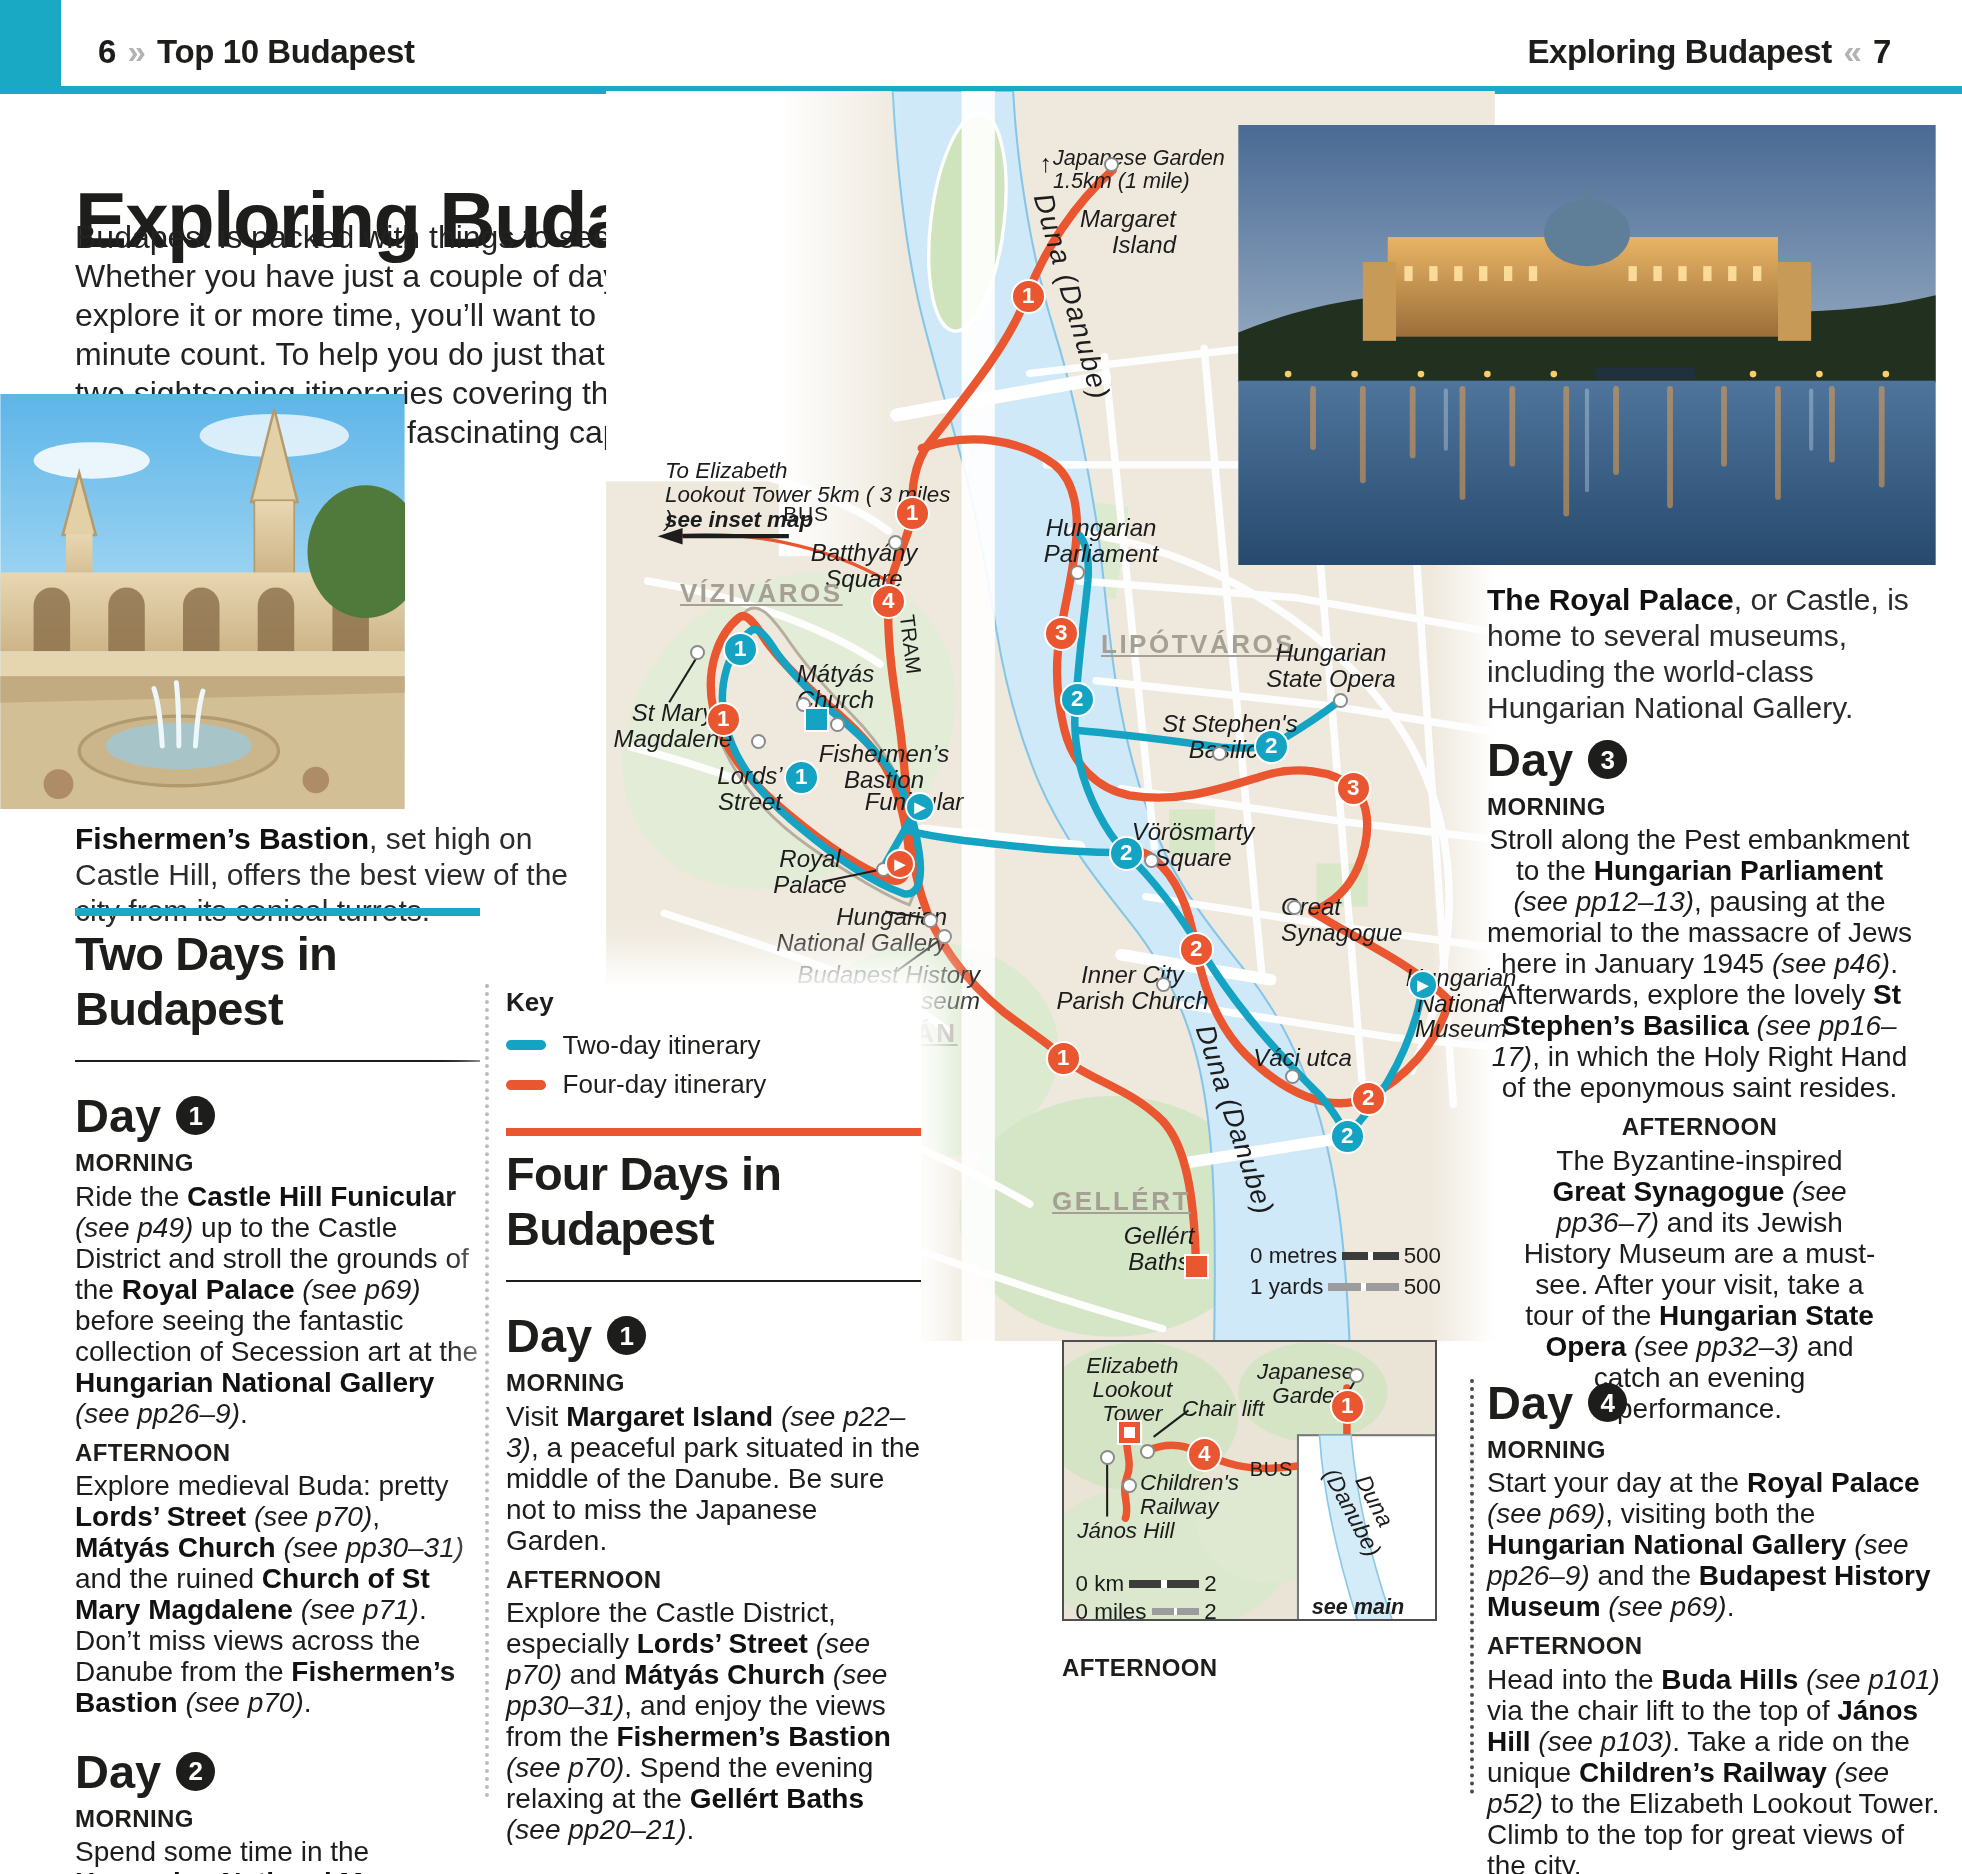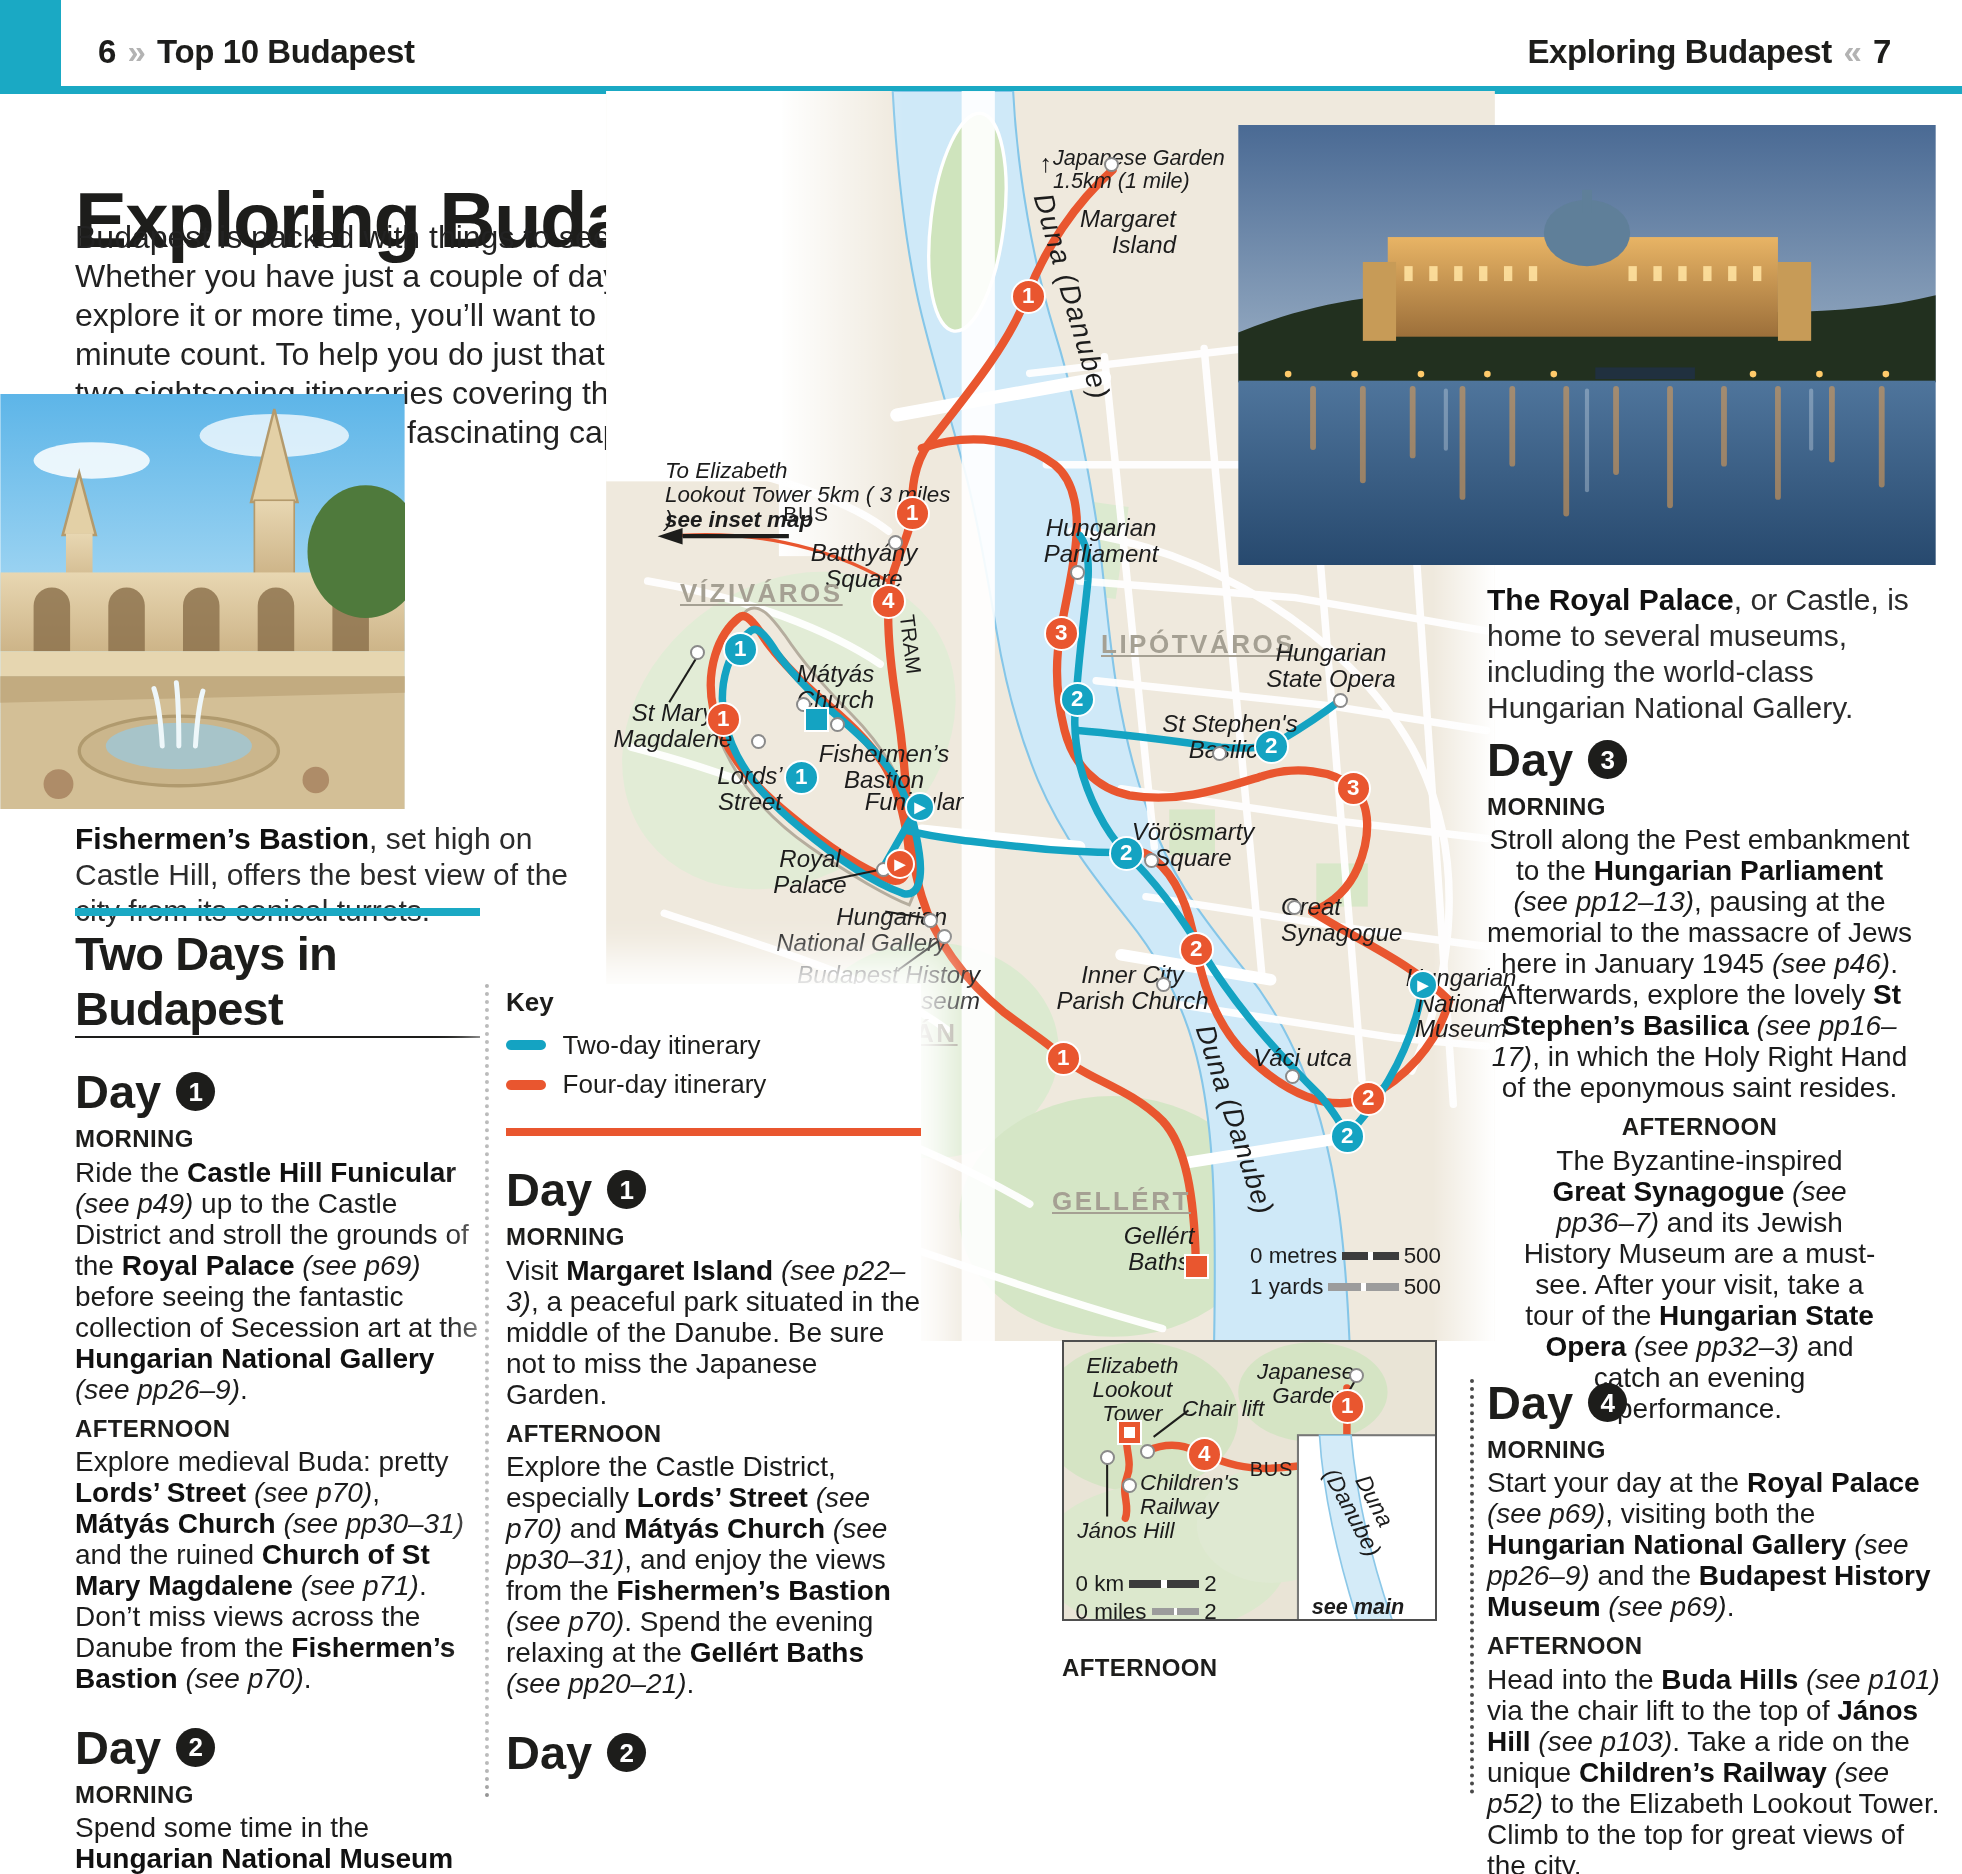--- a/index.html
+++ b/index.html
@@ -28,21 +28,21 @@
   
   .col{position:absolute;z-index:7;}
   #col-two-days{left:75px;top:908px;width:405px;}
   #col-four-days{left:506px;top:984px;width:415px;background:#fff;box-shadow:0 0 38px 26.6px rgba(255,255,255,0.96);}
   #col-day3{left:1487px;top:573px;width:425px;}
   #col-day4{left:1487px;top:1379px;width:455px;}
   #col-inset{left:1062px;top:1340px;width:375px;}
   .col-bar{height:8.3px;width:100%;}
   .col-bar.teal{background:#1aa9c4;}
   .col-bar.orange{background:#e9562f;}
-  .col-head{font-size:47px;font-weight:700;letter-spacing:-0.8px;padding:10px 0 0;border-bottom:2.5px solid #1d1d1b;margin:0;}
+  .col-head{font-size:47px;font-weight:700;letter-spacing:-0.8px;padding:10px 0 24px;border-bottom:2.5px solid #1d1d1b;margin:0;}
   .day-head{display:flex;align-items:center;gap:15px;font-size:47px;font-weight:700;margin-top:30px;line-height:1;}
   .num-badge{width:39px;height:39px;border-radius:50%;background:#1d1d1b;color:#fff;font-size:26px;font-weight:700;
     display:flex;align-items:center;justify-content:center;flex:0 0 auto;}
   .time-head{font-size:24px;font-weight:700;letter-spacing:0.4px;margin:10px 0 3.3px;}
   p.body{margin:0;font-size:28px;line-height:31px;color:#1c1c1c;}
   .rb{font-weight:700;color:#111;}
   .ri{font-style:italic;}
   .centered p.body{text-align:center;}
   .key{margin:3.3px 0 28px;}
   .key-title{font-size:26px;font-weight:700;margin:0 0 11.6px;}
@@ -464,20 +464,21 @@
       <span class="sw teal"></span>
       <span>Two-day itinerary</span>
     </div>
     <div class="key-row">
       <span class="sw orange"></span>
       <span>Four-day itinerary</span>
     </div>
   </div>
 
   <div class="col-bar orange"></div>
+  <h2 class="col-head">Four Days in Budapest</h2>
 
   <div class="day-head">
     <span>Day</span>
     <span class="num-badge">1</span>
   </div>
   <div class="time-head">MORNING</div>
   <p class="body"><span class="">Visit </span><span class="rb ">Margaret Island</span><span class=""> </span><span class="ri">(see p22–3)</span><span class="">, a peaceful park situated in the middle of the Danube. Be sure not to miss the Japanese Garden.</span></p>
   <div class="time-head">AFTERNOON</div>
   <p class="body"><span class="">Explore the Castle District, especially </span><span class="rb ">Lords’ Street</span><span class=""> </span><span class="ri">(see p70)</span><span class=""> and </span><span class="rb ">Mátyás Church</span><span class=""> </span><span class="ri">(see pp30–31)</span><span class="">, and enjoy the views from the </span><span class="rb ">Fishermen’s Bastion</span><span class=""> </span><span class="ri">(see p70)</span><span class="">. Spend the evening relaxing at the </span><span class="rb ">Gellért Baths</span><span class=""> </span><span class="ri">(see pp20–21)</span><span class="">.</span></p>
 

